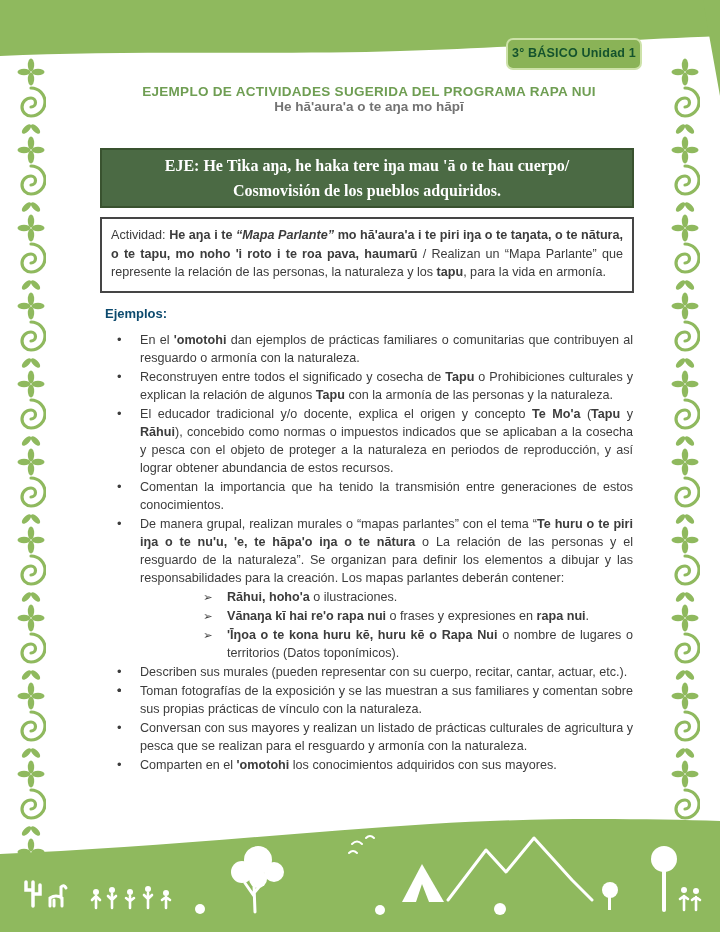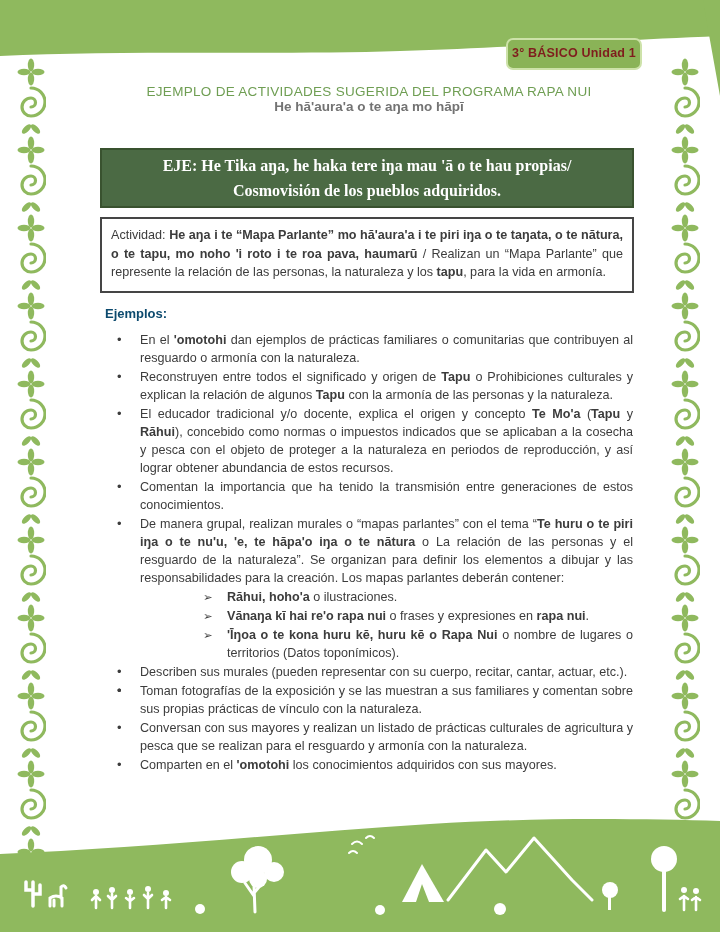--- a/index.html
+++ b/index.html
@@ -2,38 +2,38 @@
 <html><head>
 <meta charset="utf-8">
 <style>
   html,body{margin:0;padding:0;background:#ffffff;}
   .page{position:relative;width:720px;height:932px;background:#ffffff;overflow:hidden;
         font-family:"Liberation Sans","DejaVu Sans",sans-serif;color:#3c3c3c;}
   svg{display:block;}
   .topband{position:absolute;top:0;left:0;}
   .badge-connector{position:absolute;left:592px;top:26px;width:13px;height:18px;background:#8fb95e;}
   .badge{position:absolute;left:506px;top:38px;width:132px;height:28px;background:#8ab357;
-         border:2px solid #cde2a9;border-radius:7px;color:#7f1d1d;font-size:12.5px;font-weight:bold;
+         border:2px solid #cde2a9;border-radius:7px;color:#14532d;font-size:12.5px;font-weight:bold;
          text-align:center;line-height:26px;letter-spacing:.2px;}
   .side-band{position:absolute;top:58px;}
   .side-band.left{left:16px;}
   .side-band.right{left:670px;}
   .title{position:absolute;top:84px;left:95px;width:548px;text-align:center;color:#6f9e53;
-         font-size:13.5px;font-weight:400;letter-spacing:.3px;}
+         font-size:13.5px;font-weight:700;letter-spacing:.3px;}
   .subtitle{position:absolute;top:99px;left:95px;width:548px;text-align:center;color:#737373;
          font-size:13.5px;font-weight:600;}
   .eje-banner{position:absolute;top:148px;left:100px;width:534px;box-sizing:border-box;
          background:#4b6a44;border:2px solid #39522f;color:#ffffff;text-align:center;
          font-family:"Liberation Serif","DejaVu Serif",serif;font-weight:bold;font-size:16px;
          line-height:25px;padding:3px 6px;}
   .activity-box{position:absolute;top:217px;left:100px;width:534px;box-sizing:border-box;
          background:#ffffff;border:2px solid #454545;padding:7px 9px 9px 9px;
          font-size:12.6px;line-height:18.5px;text-align:justify;}
   .activity-box .b,.list .b{font-weight:bold;}
-  .activity-box .i{}
+  .activity-box .i{font-style:italic;}
   .ejemplos{position:absolute;top:306px;left:105px;font-size:13px;font-weight:bold;color:#0c4a6e;}
   .list{position:absolute;top:331px;left:105px;width:528px;font-size:12.6px;line-height:18px;}
   .list .li{position:relative;text-align:justify;margin-bottom:1px;}
   .list .li.bullet{padding-left:35px;}
   .list .li.sub{padding-left:122px;}
   .list .marker{position:absolute;top:0;}
   .list .li.bullet > .marker{left:12px;font-size:13px;}
   .list .li.sub > .marker{left:98px;font-size:11.5px;color:#3f3f3f;}
   .footer{position:absolute;left:0;bottom:0;}
 </style>
@@ -66,30 +66,30 @@
     <rect x="0" y="0" width="30" height="800" fill="url(#koru)"></rect>
   </svg>
   <svg class="side-band right" width="30" height="800" viewBox="0 0 30 800">
     <rect x="0" y="0" width="30" height="800" fill="url(#koru)"></rect>
   </svg>
 
   <div class="title">EJEMPLO DE ACTIVIDADES SUGERIDA DEL PROGRAMA RAPA NUI</div>
   <div class="subtitle">He hā'aura'a o te aŋa mo hāpī</div>
 
   <div class="eje-banner">
-    <div>EJE: He Tika aŋa, he haka tere iŋa mau 'ā o te hau propias/</div>
+    <div>EJE: He Tika aŋa, he haka tere iŋa mau 'ā o te hau cuerpo/</div>
     <div>Cosmovisión de los pueblos adquiridos.</div>
   </div>
 
   <div class="activity-box" id="activity-text"><span>Actividad: </span><span class="b">He aŋa i te </span><span class="b i">“Mapa Parlante”</span><span class="b"> mo hā'aura'a i te piri iŋa o te taŋata, o te nātura, o te tapu, mo noho 'i roto i te roa pava, haumarū</span><span> / Realizan un “Mapa Parlante” que represente la relación de las personas, la naturaleza y los </span><span class="b">tapu</span><span>, para la vida en armonía.</span></div>
 
   <div class="ejemplos">Ejemplos:</div>
   <div class="list" id="examples-list">
       <div class="li bullet"><span class="marker">•</span><span class="txt"><span>En el </span><span class="b">'omotohi</span><span> dan ejemplos de prácticas familiares o comunitarias que contribuyen al resguardo o armonía con la naturaleza.</span></span></div>
-      <div class="li bullet"><span class="marker">•</span><span class="txt"><span>Reconstruyen entre todos el significado y origen de </span><span class="b">Tapu</span><span> o Prohibiciones culturales y explican la relación de algunos </span><span class="b">Tapu</span><span> con la armonía de las personas y la naturaleza.</span></span></div>
+      <div class="li bullet"><span class="marker">•</span><span class="txt"><span>Reconstruyen entre todos el significado y cosecha de </span><span class="b">Tapu</span><span> o Prohibiciones culturales y explican la relación de algunos </span><span class="b">Tapu</span><span> con la armonía de las personas y la naturaleza.</span></span></div>
       <div class="li bullet"><span class="marker">•</span><span class="txt"><span>El educador tradicional y/o docente, explica el origen y concepto </span><span class="b">Te Mo'a</span><span> (</span><span class="b">Tapu</span><span> y </span><span class="b">Rāhui</span><span>), concebido como normas o impuestos indicados que se aplicaban a la cosecha y pesca con el objeto de proteger a la naturaleza en periodos de reproducción, y así lograr obtener abundancia de estos recursos.</span></span></div>
       <div class="li bullet"><span class="marker">•</span><span class="txt"><span>Comentan la importancia que ha tenido la transmisión entre generaciones de estos conocimientos.</span></span></div>
       <div class="li bullet"><span class="marker">•</span><span class="txt"><span>De manera grupal, realizan murales o “mapas parlantes” con el tema “</span><span class="b">Te huru o te piri iŋa o te nu'u, 'e, te hāpa'o iŋa o te nātura</span><span> o La relación de las personas y el resguardo de la naturaleza”. Se organizan para definir los elementos a dibujar y las responsabilidades para la creación. Los mapas parlantes deberán contener:</span></span></div>
       <div class="li sub"><span class="marker">➢</span><span class="txt"><span class="b">Rāhui, hoho'a</span><span> o ilustraciones.</span></span></div>
       <div class="li sub"><span class="marker">➢</span><span class="txt"><span class="b">Vānaŋa kī hai re'o rapa nui</span><span> o frases y expresiones en </span><span class="b">rapa nui</span><span>.</span></span></div>
       <div class="li sub"><span class="marker">➢</span><span class="txt"><span class="b">'Īŋoa o te kona huru kē, huru kē o Rapa Nui</span><span> o nombre de lugares o territorios (Datos toponímicos).</span></span></div>
       <div class="li bullet"><span class="marker">•</span><span class="txt"><span>Describen sus murales (pueden representar con su cuerpo, recitar, cantar, actuar, etc.).</span></span></div>
       <div class="li bullet"><span class="marker">•</span></div>
       <div class="li bullet"><span class="marker">•</span><span class="txt"><span>Toman fotografías de la exposición y se las muestran a sus familiares y comentan sobre sus propias prácticas de vínculo con la naturaleza.</span></span></div>
       <div class="li bullet"><span class="marker">•</span><span class="txt"><span>Conversan con sus mayores y realizan un listado de prácticas culturales de agricultura y pesca que se realizan para el resguardo y armonía con la naturaleza.</span></span></div>

